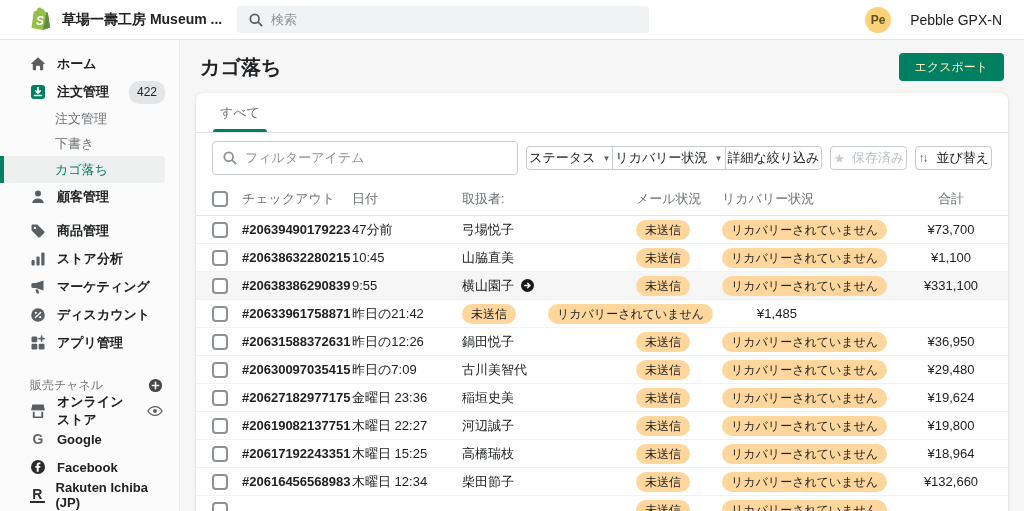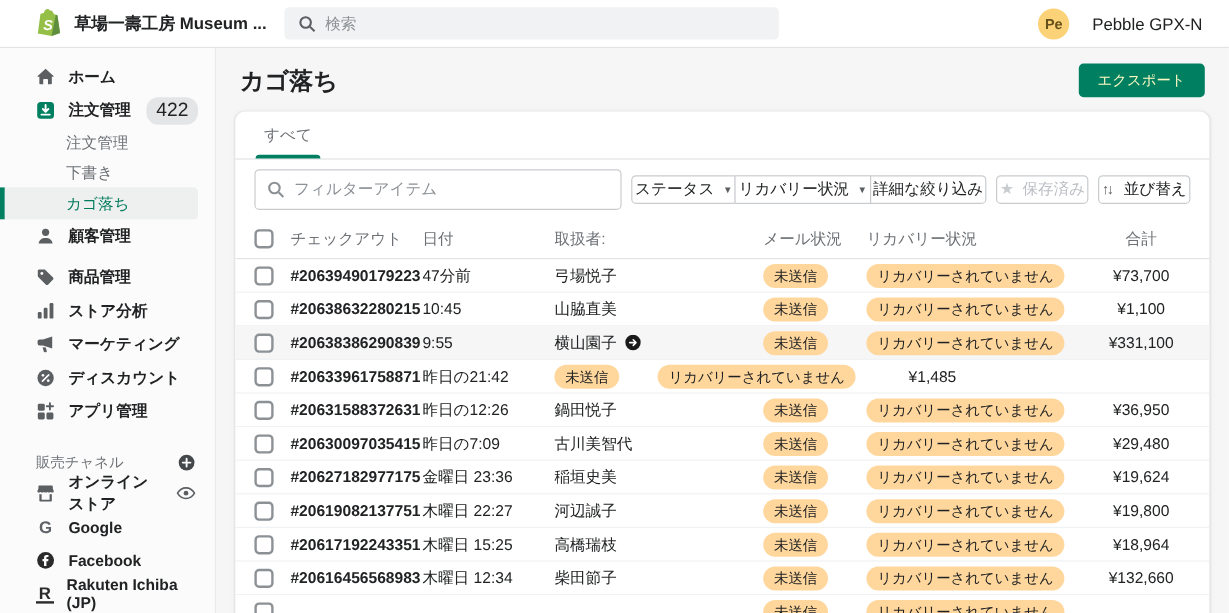--- a/index.html
+++ b/index.html
@@ -37,21 +37,21 @@
   .sidebar {
     position:fixed; top:40px; left:0; bottom:0; width:180px; background:#fbfbfb;
     border-right:1px solid #ebebeb; display:flex; flex-direction:column; padding-top:10px; z-index:10;
   }
   .nav-item {
     height:28px; display:flex; align-items:center; gap:11px; padding:0 14px 0 30px;
     font-weight:600; color:#202223; cursor:pointer; flex:none;
   }
   .nav-item .icon { width:16px; height:16px; color:#5c5f62; flex:none; }
   .count-badge {
-    margin-left:auto; background:#e4e5e7; color:#202223; font-weight:400; font-size:16px;
+    margin-left:auto; background:#e4e5e7; color:#202223; font-weight:400; font-size:12px;
     border-radius:10px; padding:4px 8px; line-height:15px;
   }
   .sub-item {
     height:25px; display:flex; align-items:center; padding-left:55px; color:#6d7175;
     font-weight:400; cursor:pointer; flex:none;
   }
   .sub-item.selected {
     background:#eef0f0; color:#007b5c; border-left:4px solid #008060; padding-left:51px;
     border-radius:0 4px 4px 0; margin-right:14px; height:27px;
   }

